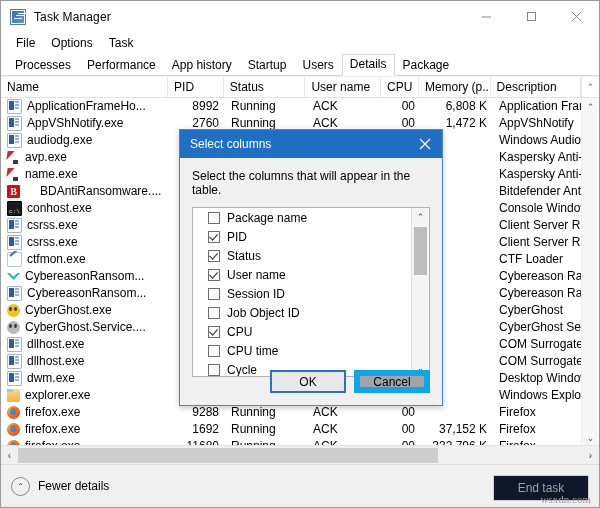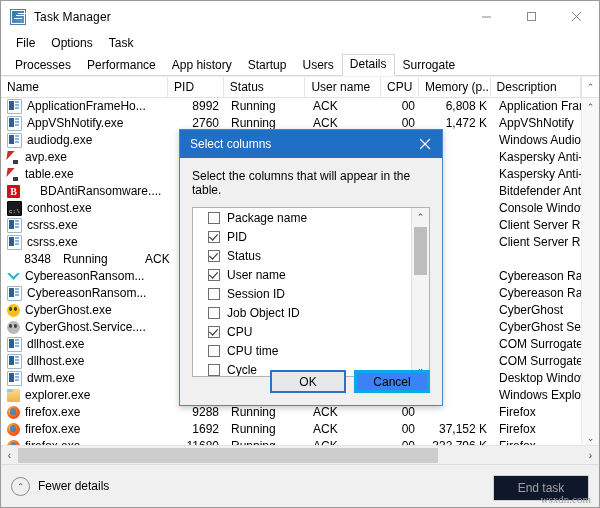--- a/index.html
+++ b/index.html
@@ -339,22 +339,22 @@
     top: 19px; height: 48px;
     background: #bdbdbd;
   }
   .dlg-buttons {
     position: absolute; right: 12px; bottom: 12px;
     display: flex; gap: 8px;
   }
   .dlg-btn {
     width: 76px; height: 23px;
     font-size: 12px; color: #000;
-    background: #3b82f6;
-    border: 3px solid #0ea5e9;
+    background: #a3a3a3;
+    border: 6px solid #0ea5e9;
     display: flex; align-items: center; justify-content: center;
     box-sizing: border-box;
   }
   .dlg-btn.default {
     border: 2px solid #2a72c4;
     background: #e8e8e8;
   }
 </style>
 </head>
 <body>
@@ -390,21 +390,21 @@
     <div class="menu-item">Task</div>
   </div>
 
   <div class="tabstrip" id="tabstrip">
       <div class="tab">Processes</div>
       <div class="tab">Performance</div>
       <div class="tab">App history</div>
       <div class="tab">Startup</div>
       <div class="tab">Users</div>
       <div class="tab active">Details</div>
-      <div class="tab">Surrogate</div>
+      <div class="tab">Package</div>
     </div>
 
   <div class="content">
     <div class="colheader" id="colheader">
         <div class="col" style="width: 168px;"><span>Name</span><span class="sort-caret">⌃</span></div>
         <div class="col" style="width: 56px;"><span>PID</span></div>
         <div class="col" style="width: 82px;"><span>Status</span></div>
         <div class="col" style="width: 76px;"><span>User name</span></div>
         <div class="col" style="width: 38px;"><span>CPU</span></div>
         <div class="col" style="width: 72px;"><span>Memory (p...</span></div>
@@ -456,21 +456,21 @@
           <div class="cell right" style="width: 56px;">3612</div>
           <div class="cell" style="width: 82px;">Running</div>
           <div class="cell" style="width: 76px;">ACK</div>
           <div class="cell right" style="width: 38px;">00</div>
           <div class="cell right" style="width: 72px;"></div>
           <div class="cell" style="width: 91px;">Kaspersky Anti-Virus</div>
         </div>
         <div class="row">
           <div class="cell name" style="width: 168px;">
             <span class="pico ic-kav"></span>
-            <span>table.exe</span>
+            <span>name.exe</span>
           </div>
           <div class="cell right" style="width: 56px;">7740</div>
           <div class="cell" style="width: 82px;">Running</div>
           <div class="cell" style="width: 76px;">ACK</div>
           <div class="cell right" style="width: 38px;">00</div>
           <div class="cell right" style="width: 72px;"></div>
           <div class="cell" style="width: 91px;">Kaspersky Anti-Virus</div>
         </div>
         <div class="row">
           <div class="cell name" style="width: 168px; gap: 20px;">
@@ -514,20 +514,24 @@
             <span>csrss.exe</span>
           </div>
           <div class="cell right" style="width: 56px;">964</div>
           <div class="cell" style="width: 82px;">Running</div>
           <div class="cell" style="width: 76px;">ACK</div>
           <div class="cell right" style="width: 38px;">00</div>
           <div class="cell right" style="width: 72px;"></div>
           <div class="cell" style="width: 91px;">Client Server Runtime Process</div>
         </div>
         <div class="row">
+          <div class="cell name" style="width: 168px;">
+            <span class="pico ic-ctf"></span>
+            <span>ctfmon.exe</span>
+          </div>
           <div class="cell right" style="width: 56px;">8348</div>
           <div class="cell" style="width: 82px;">Running</div>
           <div class="cell" style="width: 76px;">ACK</div>
           <div class="cell right" style="width: 38px;">00</div>
           <div class="cell right" style="width: 72px;"></div>
           <div class="cell" style="width: 91px;">CTF Loader</div>
         </div>
         <div class="row">
           <div class="cell name" style="width: 168px;">
             <span class="pico ic-cyb"></span>

